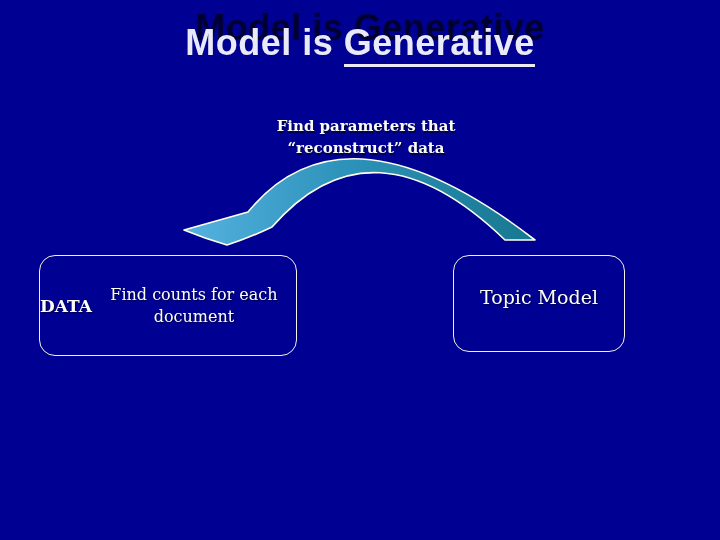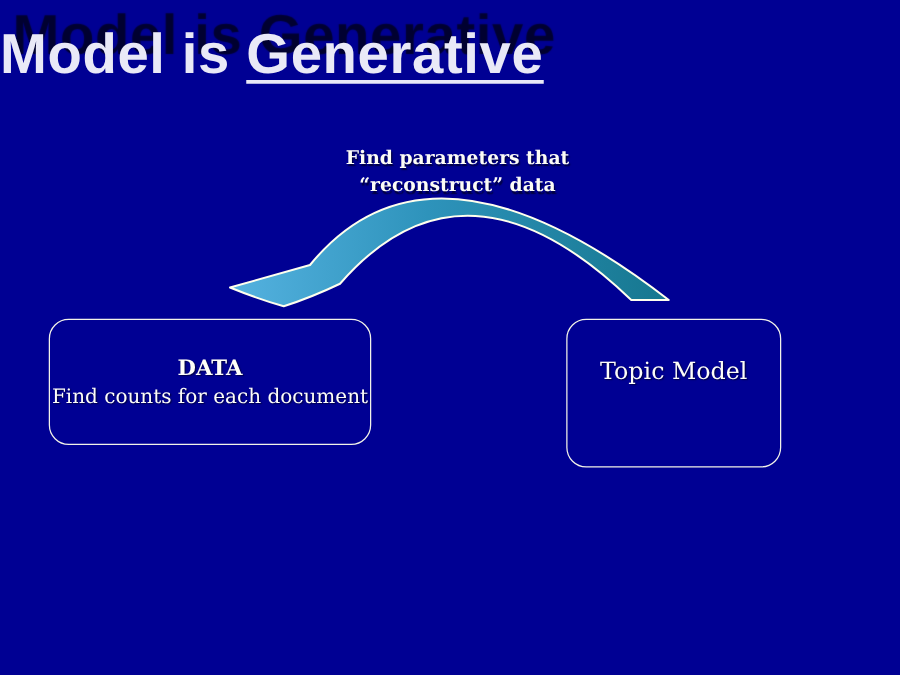--- a/index.html
+++ b/index.html
@@ -17,23 +17,24 @@
   .slide {
     position: absolute;
     inset: 0;
   }
   
   .title {
     position: absolute;
     top: 22px;
     left: 0;
     width: 720px;
+    text-align: center;
     font-family: "Liberation Sans", sans-serif;
     font-weight: bold;
-    font-size: 45px;
+    font-size: 36px;
     line-height: 42px;
     color: #E9E9F7;
     letter-spacing: 0.5px;
     text-shadow: 10px -15px 1px #000030;
     margin: 0;
   }
   .title .underlined {
     display: inline-block;
     border-bottom: 3px solid #E9E9F7;
     padding-bottom: 0px;
@@ -66,36 +67,36 @@
     box-sizing: border-box;
     color: #FDFDF8;
     text-shadow: 1px 1px 1px rgba(0,0,20,0.6);
   }
   .data-box {
     left: 39px;
     top: 255px;
     width: 258px;
     height: 101px;
     display: flex;
-    flex-direction: column;
+    flex-direction: row;
     justify-content: center;
     align-items: center;
     text-align: center;
     font-size: 16px;
     line-height: 22px;
   }
   .data-box .box-title {
     font-weight: bold;
     font-size: 17px;
   }
   .model-box {
     left: 453px;
     top: 255px;
     width: 172px;
-    height: 119px;
+    height: 97px;
     text-align: center;
     padding-top: 30px;
     font-size: 19px;
   }
 </style>
 </head>
 <body>
 
 <div class="slide">
 

